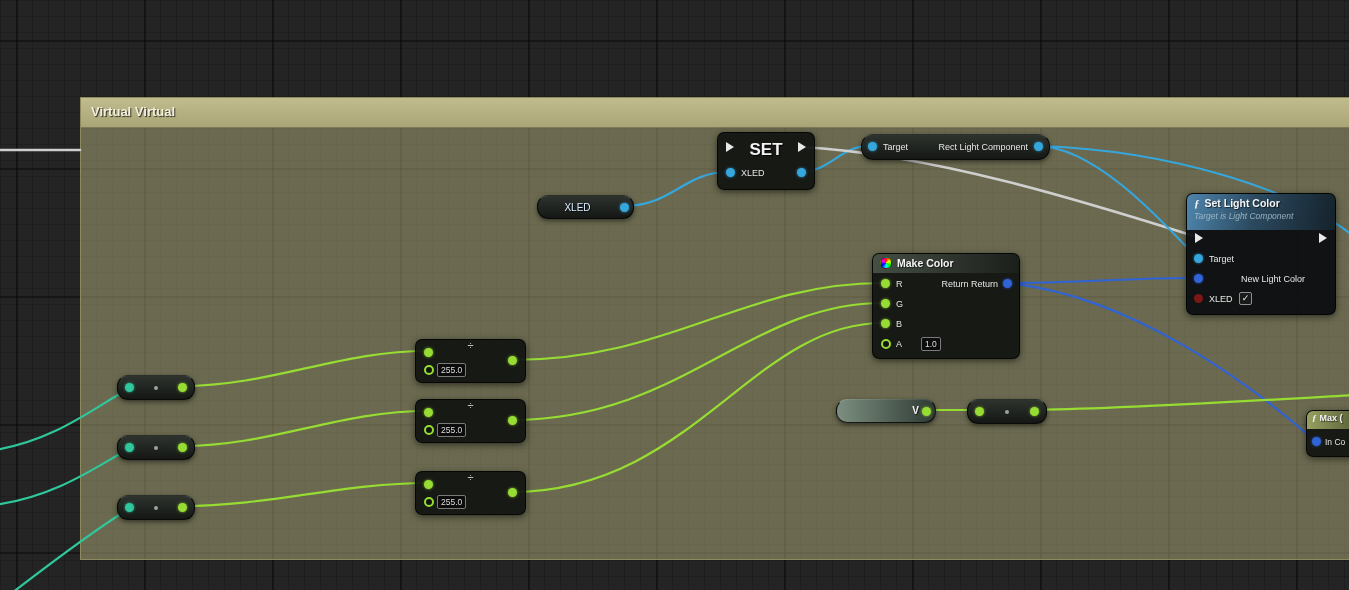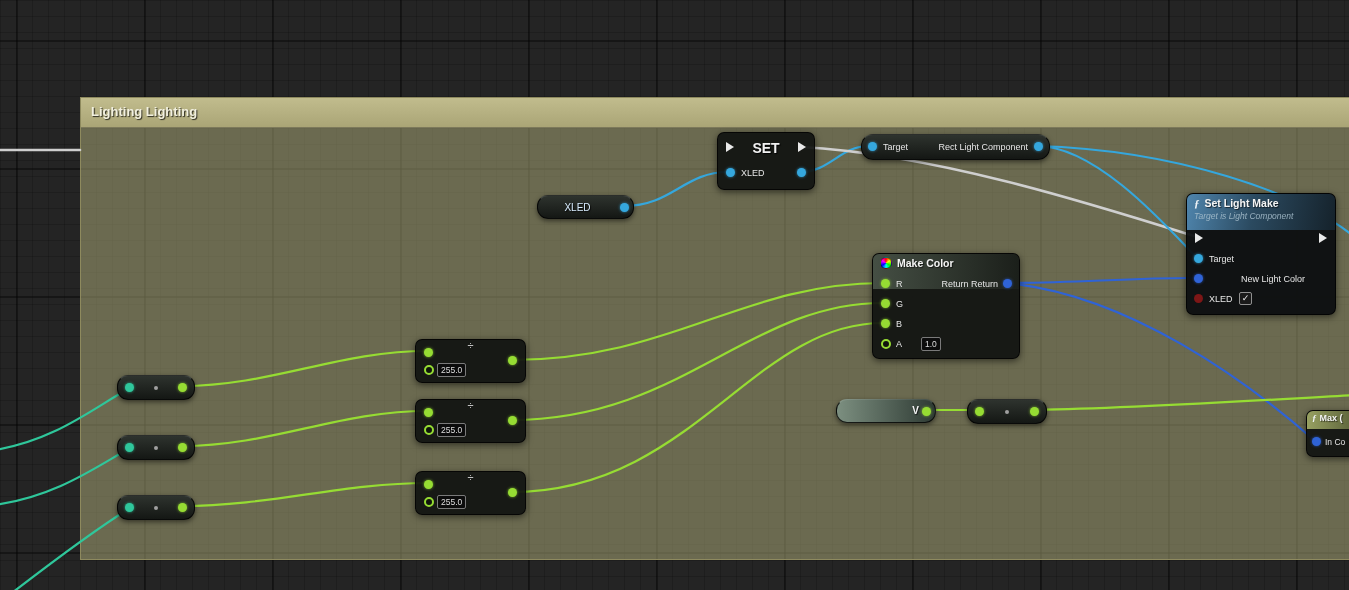--- a/index.html
+++ b/index.html
@@ -31,44 +31,44 @@
   .pin-float{background:#96dc33;box-shadow:0 0 3px rgba(150,220,51,.8);}
   .pin-int{background:#2fc79b;box-shadow:0 0 3px rgba(47,199,155,.8);}
   .pin-bool{background:#7d1616;}
   .pin-hollow{background:#10140c;border:2px solid #96dc33;width:6px;height:6px;}
   .exec{position:absolute;width:0;height:0;border-style:solid;border-width:5px 0 5px 8px;border-color:transparent transparent transparent #e9e9e9;}
   .plabel{position:absolute;font-size:9px;line-height:9px;color:#e6e6e6;white-space:nowrap;}
   .valuebox{position:absolute;background:#0c0c0c;border:1px solid #7a7a7a;border-radius:2px;color:#ddd;font-size:8.5px;line-height:12px;padding:0 3px;white-space:nowrap;}
   .checkbox{position:absolute;width:11px;height:11px;background:#1a1a1a;border:1px solid #909090;border-radius:2px;color:#efefef;font-size:9px;line-height:11px;text-align:center;}
   .cdot{position:absolute;width:4px;height:4px;border-radius:50%;background:#a0a0a0;}
   
-  .set-title{position:absolute;top:7px;left:0;right:0;text-align:center;font-weight:bold;font-size:14px;color:#f2f2f2;text-shadow:1px 1px 1px #000;}
+  .set-title{position:absolute;top:7px;left:0;right:0;text-align:center;font-weight:bold;font-size:17px;color:#f2f2f2;text-shadow:1px 1px 1px #000;}
   
   .fn-header{position:absolute;left:0;top:0;right:0;border-radius:6px 6px 0 0;padding:3px 7px;box-sizing:border-box;}
   .hdr-slc{height:36px;background:linear-gradient(100deg,#4f85ad 0%,#2b4a60 45%,#15222b 100%);}
-  .hdr-make{height:35px;background:linear-gradient(90deg,#454f44,#1b1f1a);}
+  .hdr-make{height:19px;background:linear-gradient(90deg,#454f44,#1b1f1a);}
   .hdr-max{height:18px;background:linear-gradient(90deg,#97a061,#4c5230);}
   .fn-title-row{display:flex;align-items:center;gap:5px;}
   .fn-icon{font-style:italic;font-weight:bold;font-size:11px;color:#eef3f6;font-family:"Liberation Serif",serif;}
   .fn-title{font-weight:bold;font-size:10.5px;color:#f4f4f4;text-shadow:1px 1px 1px rgba(0,0,0,.6);white-space:nowrap;}
   .fn-sub{font-style:italic;font-size:8.5px;color:#a9c0ce;opacity:.85;margin-top:2px;white-space:nowrap;}
   .colorwheel{width:10px;height:10px;border-radius:50%;background:conic-gradient(#f00,#ff0,#0f0,#0ff,#00f,#f0f,#f00);border:1px solid rgba(0,0,0,.5);}
   .divsym{position:absolute;top:-1px;left:0;right:0;text-align:center;color:#c0c0c0;font-size:11px;line-height:13px;}
   .v-pill{background:linear-gradient(90deg,#7c8f80,#2e3a33);}
   .v-label{position:absolute;right:16px;top:5px;font-size:10px;font-weight:bold;color:#f4f4f4;text-shadow:1px 1px 1px rgba(0,0,0,.6);}
   .getter-label{position:absolute;left:0;right:16px;top:6px;text-align:center;font-size:10px;color:#d8ecff;text-shadow:1px 1px 1px rgba(0,0,0,.7);}
 </style>
 </head>
 <body>
 
 <div class="canvas">
 
   <div class="comment" style="left:80px;top:97px;width:1270px;height:461px;">
     <div class="comment-header">
-      <span class="comment-title">Lighting Lighting</span>
+      <span class="comment-title">Virtual Virtual</span>
     </div>
   </div>
 
   <svg class="wires" width="1349" height="590">
     <path class="exec" d="M0,150 L80,150" stroke="#cfcfcf"></path>
     <path d="M624,206 C672,206 684,172 728,172" stroke="#35a7dd"></path>
     <path d="M800,172 C830,172 840,146 869,146" stroke="#35a7dd"></path>
     <path class="exec" d="M801,147 C935,154 1095,205 1194,236" stroke="#cfcfcf"></path>
     <path d="M1037,146 C1092,146 1156,214 1195,256" stroke="#35a7dd"></path>
     <path d="M1037,146 C1175,150 1300,192 1356,238" stroke="#35a7dd"></path>
@@ -105,21 +105,21 @@
     <span class="pin pin-object" style="left:6px;top:7px;"></span>
     <span class="plabel" style="left:21px;top:8px;">Target</span>
     <span class="plabel" style="right:21px;top:8px;">Rect Light Component</span>
     <span class="pin pin-object" style="right:6px;top:7px;"></span>
   </div>
 
   <div class="node" style="left:1186px;top:193px;width:148px;height:120px;background:rgba(12,14,16,.95);">
     <div class="fn-header hdr-slc">
       <div class="fn-title-row">
         <span class="fn-icon">ƒ</span>
-        <span class="fn-title">Set Light Make</span>
+        <span class="fn-title">Set Light Color</span>
       </div>
       <div class="fn-sub">Target is Light Component</div>
     </div>
     <span class="exec" style="left:8px;top:39px;"></span>
     <span class="exec" style="right:8px;top:39px;"></span>
     <span class="pin pin-object" style="left:7px;top:60px;"></span>
     <span class="plabel" style="left:22px;top:61px;">Target</span>
     <span class="pin pin-color" style="left:7px;top:80px;"></span>
     <span class="plabel" style="left:22px;top:81px;padding-left:32px;">New Light Color</span>
     <span class="pin pin-bool" style="left:7px;top:100px;"></span>

